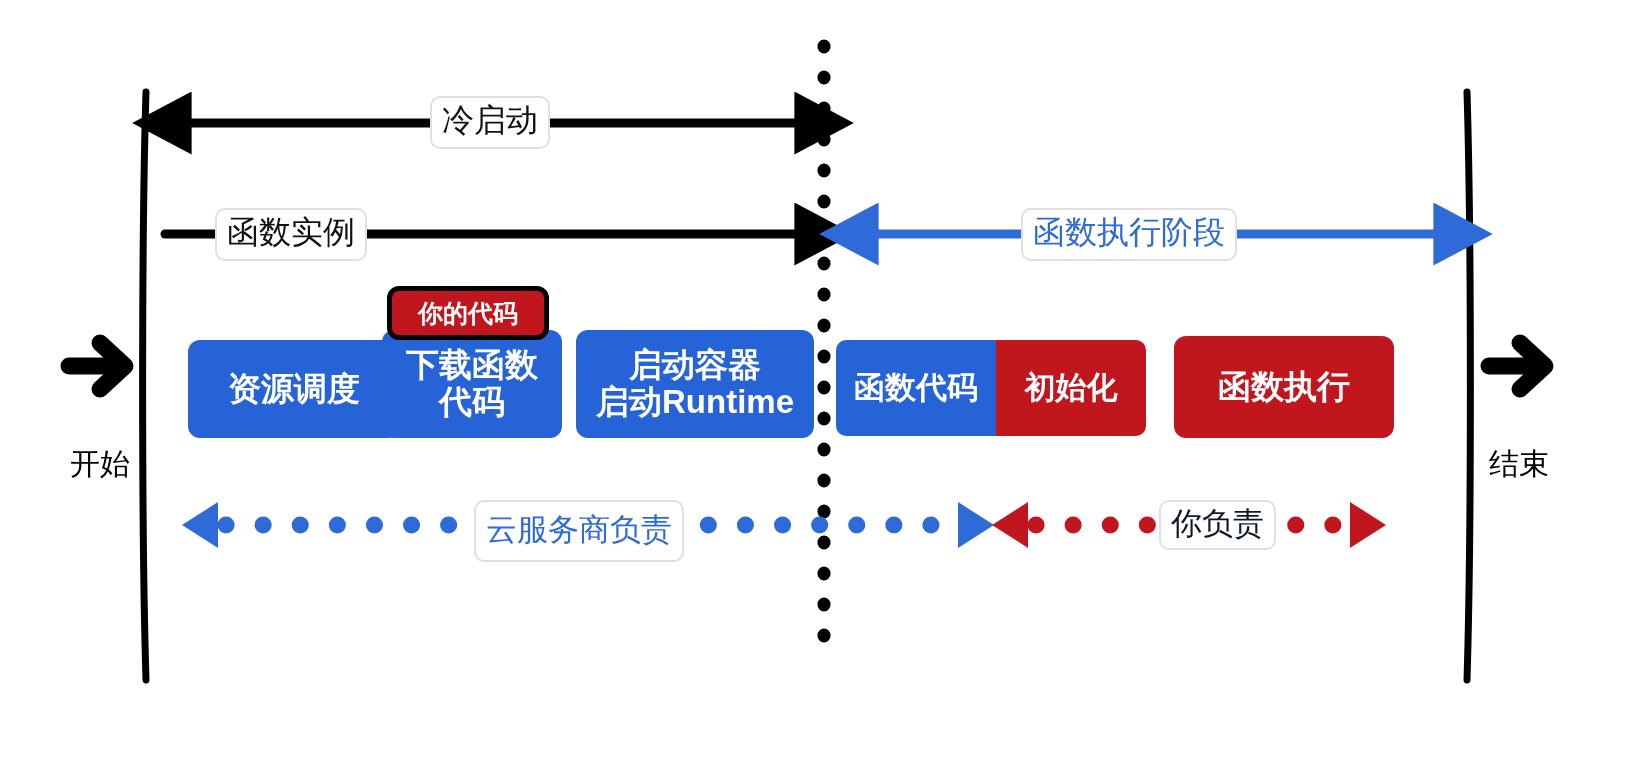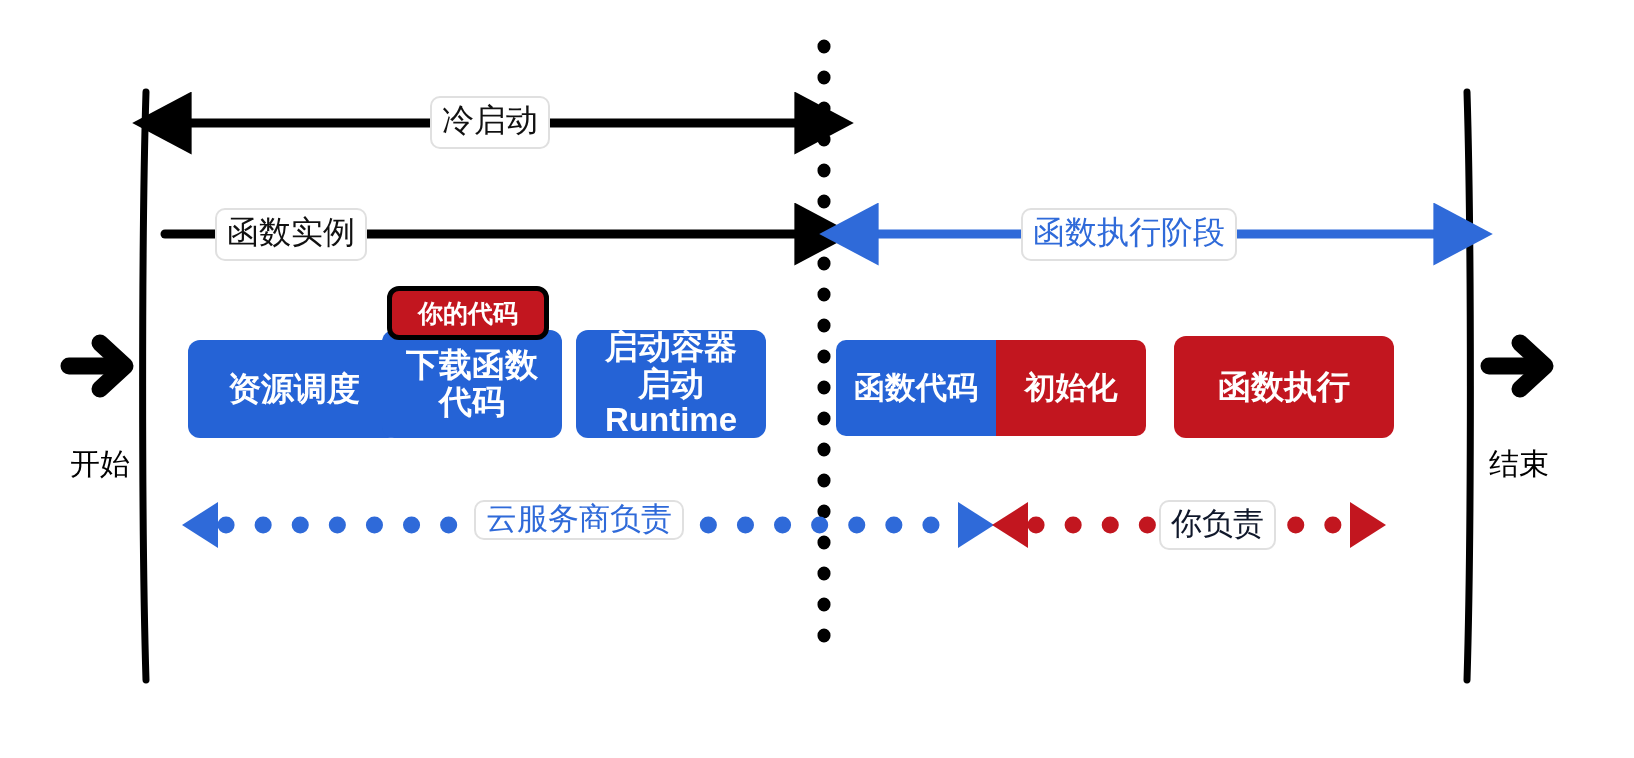--- a/index.html
+++ b/index.html
@@ -178,21 +178,21 @@
   </div>
 
   <div class="abs pbox blue" style="left:382px; top:330px; width:180px; height:108px; font-size:33px; flex-direction:column;align-items:center;">
     <span>下载函数</span>
     <span>代码</span>
   </div>
   <div class="abs callout" style="left:387px; top:286px; width:162px; height:54px; font-size:25px;">
     <span>你的代码</span>
   </div>
 
-  <div class="abs pbox blue" style="left:576px; top:330px; width:190px; height:108px; font-size:33px; flex-direction:column;">
+  <div class="abs pbox blue" style="left:576px; top:330px; width:238px; height:108px; font-size:33px; flex-direction:column;">
     <span>启动容器</span>
     <span>启动Runtime</span>
   </div>
 
   <div class="abs combo" style="left:836px; top:340px; width:310px; height:96px;">
     <div class="half blue" style="width:160px; font-size:31px;">
       <span>函数代码</span>
     </div>
     <div class="half red" style="width:150px; font-size:31px;">
       <span>初始化</span>
@@ -203,21 +203,21 @@
     <span>函数执行</span>
   </div>
 
   <div class="abs" style="left:178px; top:496px; width:820px; height:58px;">
     <svg width="820" height="58" viewBox="0 0 820 58">
       <polygon points="40,6 40,52 4,29" fill="#2f6ad9"></polygon>
       <line x1="48" y1="29" x2="772" y2="29" stroke="#2f6ad9" stroke-width="17" stroke-linecap="round" stroke-dasharray="0.1 37"></line>
       <polygon points="780,6 780,52 816,29" fill="#2f6ad9"></polygon>
     </svg>
   </div>
-  <div class="abs chip blue" style="left:474px; top:500px; height:40px; font-size:31px;">
+  <div class="abs chip blue" style="left:474px; top:500px; height:62px; font-size:31px;">
     <span>云服务商负责</span>
   </div>
 
   <div class="abs" style="left:990px; top:496px; width:400px; height:58px;">
     <svg width="400" height="58" viewBox="0 0 400 58">
       <polygon points="38,6 38,52 2,29" fill="#c2161f"></polygon>
       <line x1="46" y1="29" x2="352" y2="29" stroke="#c2161f" stroke-width="17" stroke-linecap="round" stroke-dasharray="0.1 37"></line>
       <polygon points="360,6 360,52 396,29" fill="#c2161f"></polygon>
     </svg>
   </div>

